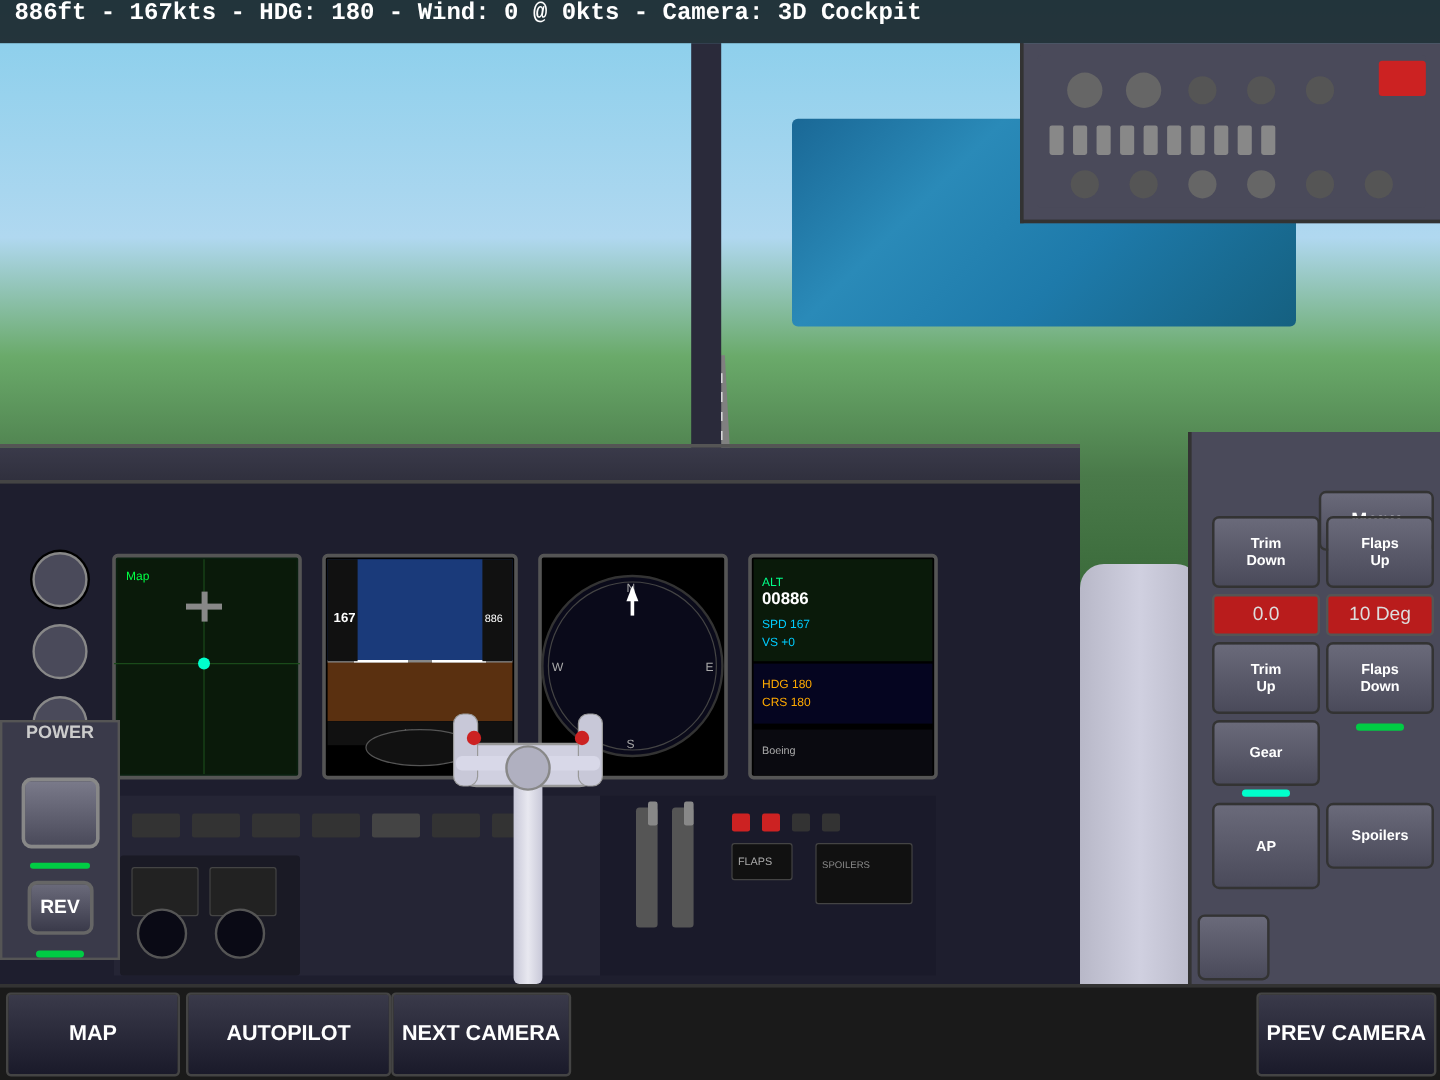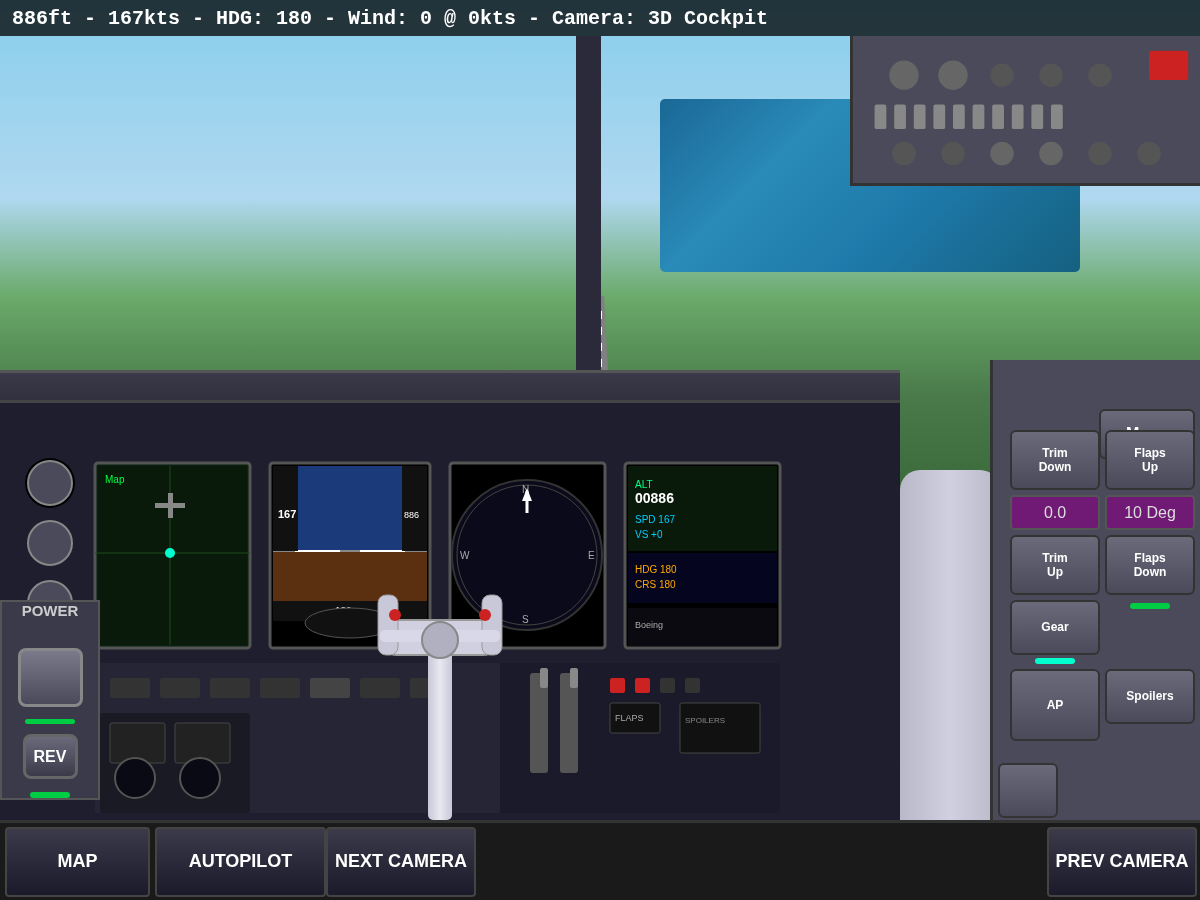--- a/index.html
+++ b/index.html
@@ -69,21 +69,21 @@
     }
 
     
     .status-bar {
       position: absolute;
       top: 0; left: 0;
       width: 100%;
       height: 36px;
       background: rgba(0,0,0,0.75);
       display: flex;
-      align-items: center;
+      align-items: flex-start;
       padding: 0 12px;
       z-index: 100;
     }
     .status-bar span {
       color: white;
       font-size: 20px;
       font-family: 'Courier New', monospace;
       font-weight: bold;
     }
 
@@ -137,21 +137,21 @@
     }
 
     .ctrl-grid .ctrl-btn {
       padding: 6px 4px;
       font-size: 12px;
     }
 
     .trim-down { height: 60px; }
     .flaps-up { height: 60px; }
     .value-box {
-      background: #701a75;
+      background: #b91c1c;
       color: #ddd;
       font-size: 16px;
       height: 35px;
       border: 2px solid #555;
       border-radius: 4px;
       display: flex;
       align-items: center;
       justify-content: center;
     }
     .trim-up { height: 60px; }

